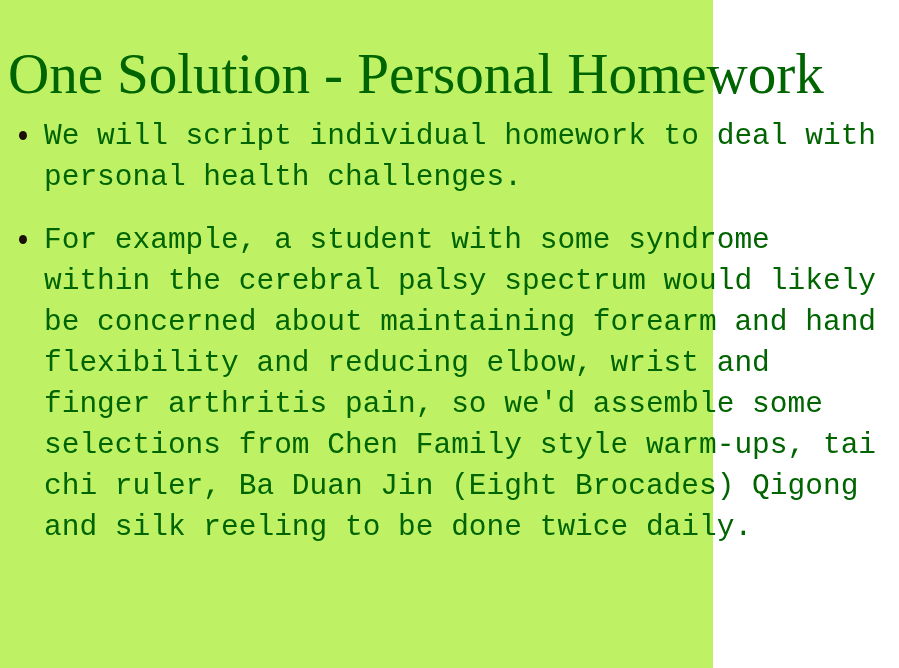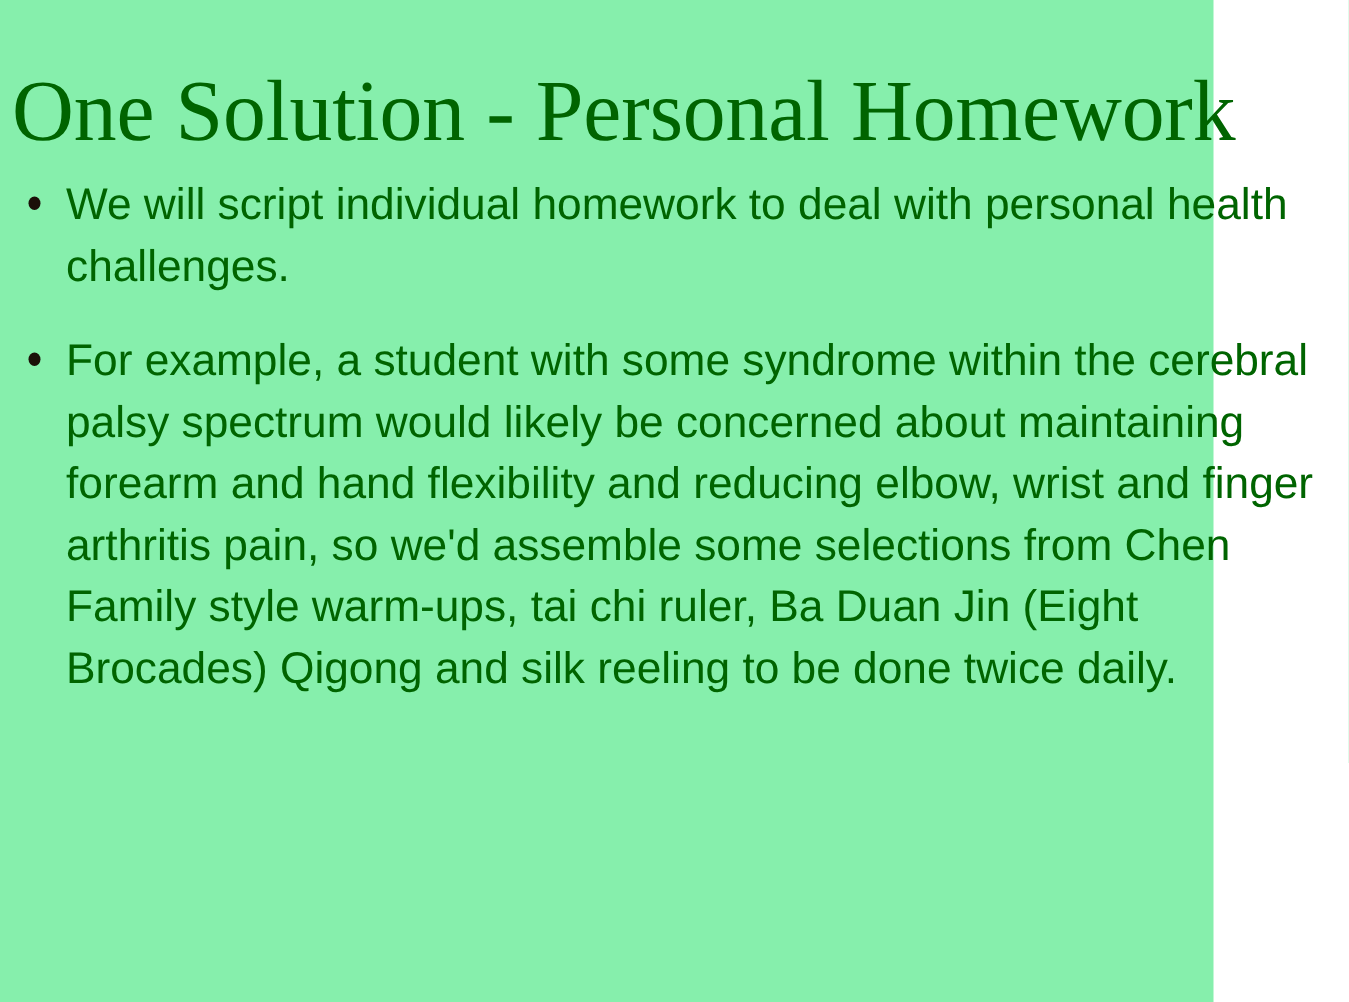--- a/index.html
+++ b/index.html
@@ -11,23 +11,23 @@
   body {
     width: 899px;
     height: 668px;
     overflow: hidden;
     font-family: "Liberation Serif", "DejaVu Serif", serif;
     -webkit-font-smoothing: antialiased;
   }
 
   .slide {
     position: relative;
-    width: 809px;
+    width: 713px;
     height: 668px;
-    background: #86efac;
+    background: #bef264;
     box-sizing: border-box;
   }
 
   
   .slide-title {
     position: absolute;
     left: 8px;
     top: 44px;
     width: 884px;
     color: #006400;
@@ -49,21 +49,21 @@
     top: 116px;
     width: 871px;
   }
 
   .bullet-item {
     position: relative;
     display: block;
     padding-left: 30px;
     margin: 0 0 22px 0;
     color: #006400;
-    font-family: Liberation Sans, sans-serif;
+    font-family: Liberation Mono, monospace;
     font-size: 29.5px;
     line-height: 41px;
     font-weight: normal;
     text-align: left;
   }
   .bullet-item:last-child {
     margin-bottom: 0;
   }
 
   .bullet-dot {

